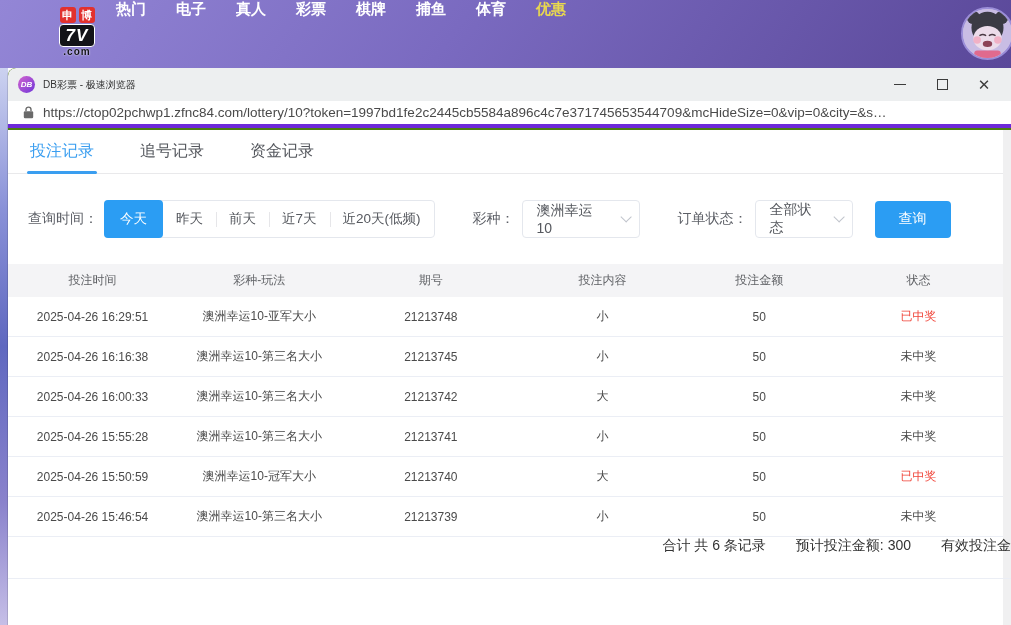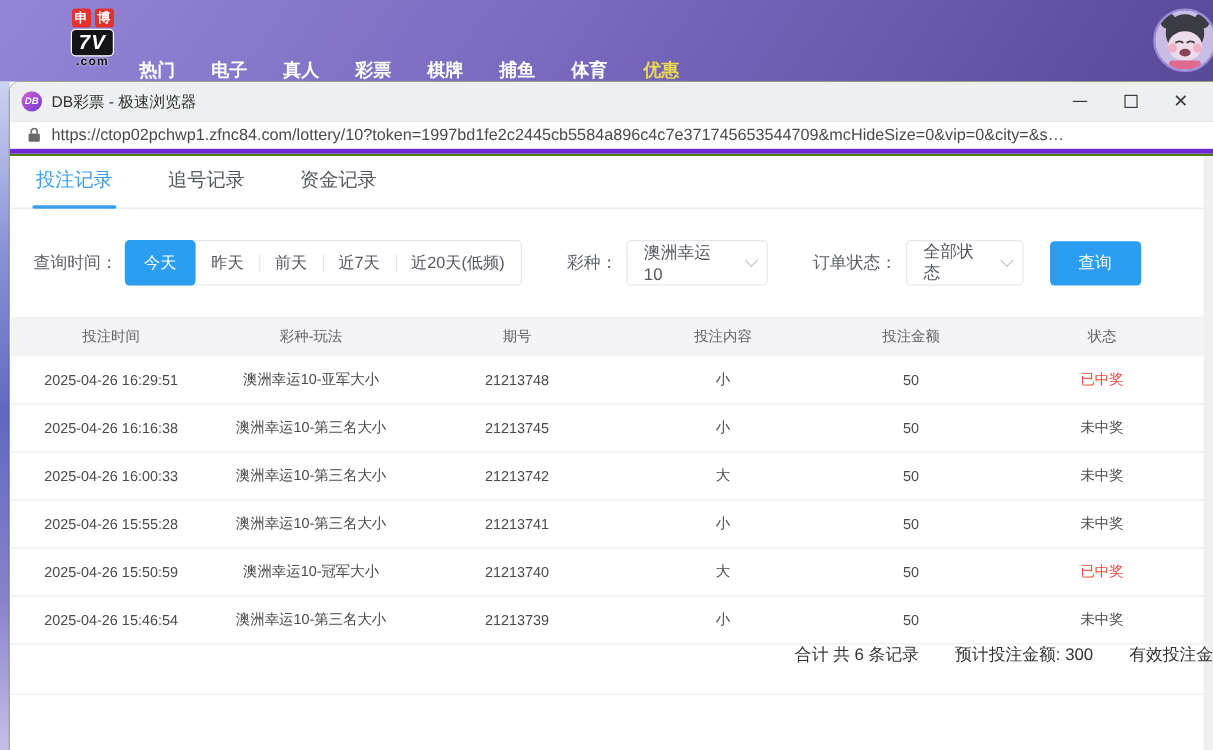--- a/index.html
+++ b/index.html
@@ -13,38 +13,38 @@
     position:absolute; left:0; top:0; width:1011px; height:68px;
     background: linear-gradient(125deg, #9386d6 0%, #7a6ac0 45%, #5a4899 100%);
   }
   .logo { position:absolute; left:47px; top:7px; width:60px; text-align:center; cursor:pointer; }
   .logo-badges { display:flex; justify-content:center; gap:3px; }
   .logo-badge { width:16px; height:16px; background:#e2312e; border-radius:3px; color:#fff;
     font-size:11px; font-weight:700; line-height:16px; }
   .logo-main { margin-top:1px; display:inline-block; background:#131318; color:#fff; border:1px solid #fff;
     border-radius:4px; font-size:17px; font-weight:800; font-style:italic; padding:0 6px; line-height:21px; letter-spacing:1px;}
   .logo-suffix { font-size:10px; font-weight:900; color:#131318; text-shadow:0 0 2px #fff; margin-top:-1px; letter-spacing:1px;}
-  .nav { position:absolute; left:116px; top:0; height:68px; display:flex; align-items:flex-end; gap:30px; }
+  .nav { position:absolute; left:116px; top:0; height:68px; display:flex; align-items:flex-start; gap:30px; }
   .nav-item { color:#fff; font-size:15px; font-weight:700; cursor:pointer; white-space:nowrap; }
   .nav-active { color:#e9d84f; }
   .avatar { position:absolute; left:961px; top:7px; width:53px; height:53px; border-radius:50%;
     border:2px solid #9b8ed8; overflow:hidden; background:#cbbfe6; cursor:pointer; }
   
   .side-bg { position:absolute; left:0; top:68px; width:8px; height:557px;
     background: linear-gradient(to bottom,#ccd2f0 0%, #8a92d8 25%, #5f68c0 50%, #8a82cc 78%, #c6bfe7 100%); }
   
   .window { position:absolute; left:8px; top:68px; width:1003px; height:557px; background:#4d7c0f;
     border-top-left-radius:8px; overflow:hidden; box-shadow: -1px 0 0 rgba(0,0,0,.12); }
   .titlebar { height:33px; background:#edeff0; display:flex; align-items:center;
     padding:0 6px 0 10px; border-top-left-radius:8px; }
   .win-icon { width:17px; height:17px; border-radius:50%; flex:0 0 17px;
     background: linear-gradient(135deg,#c95fd0 10%,#7a3bd8 90%);
     color:#fff; font-size:8px; font-weight:700; font-style:italic;
     display:flex; align-items:center; justify-content:center; }
-  .win-title { margin-left:8px; font-size:13px; color:#333; }
+  .win-title { margin-left:8px; font-size:10px; color:#333; }
   .win-controls { margin-left:auto; display:flex; }
   .win-btn { width:42px; height:30px; display:flex; align-items:center; justify-content:center; cursor:pointer; color:#3c3c3c; }
   .glyph-min { width:12px; height:0; border-top:1.6px solid #3c3c3c; display:block; }
   .glyph-max { width:11px; height:11px; border:1.6px solid #3c3c3c; display:block; }
   .glyph-close { font-size:15px; line-height:1; }
   .urlbar { height:27px; background:#fff; border-bottom:4px solid #6d28d9;
     display:flex; align-items:center; padding:0 10px 0 15px; }
   .url-text { margin-left:9px; font-size:13.5px; color:#4a4a4a; white-space:nowrap; overflow:hidden; }
   
   .content { position:relative; height:497px; background:#fff; }

